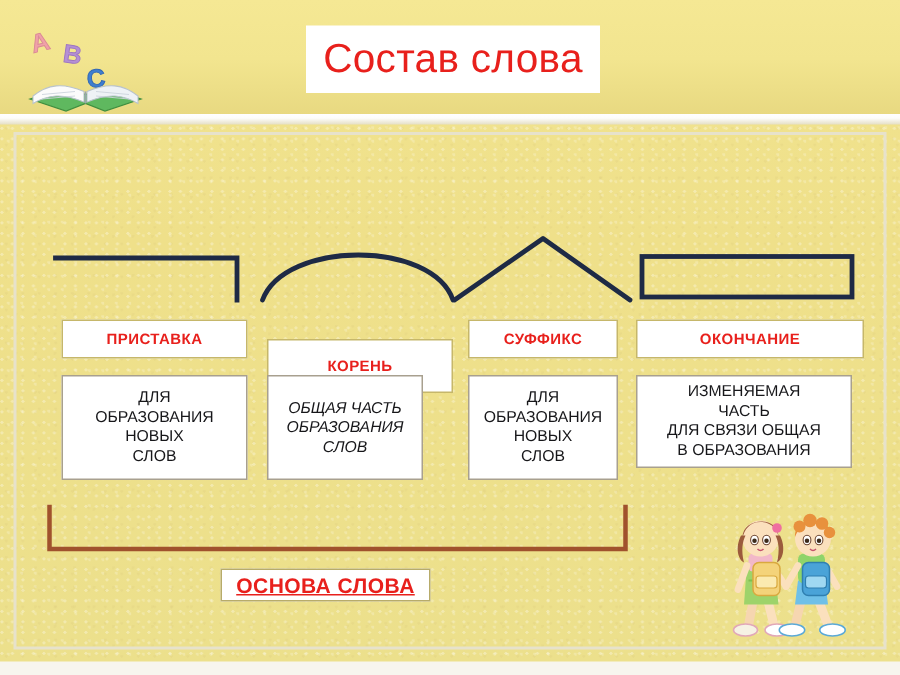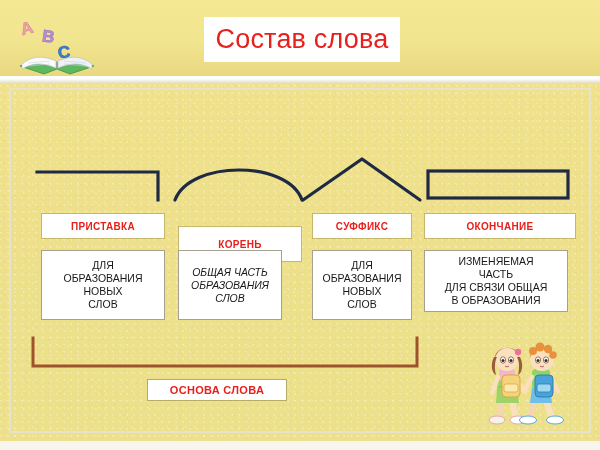--- a/index.html
+++ b/index.html
@@ -173,21 +173,21 @@
     pointer-events: none;
   }
 
   .chip-osnova {
     left: 147px;
     top: 379px;
     width: 140px;
     height: 22px;
     border: 1px solid #b7ab6a;
   }
-  .chip-osnova .chip-text { font-size: 11px; }
+  .chip-osnova .chip-text { font-size: 14px; text-decoration: underline; }
 
   
   .kids {
     position: absolute;
     left: 472px;
     top: 335px;
     width: 106px;
     height: 98px;
     z-index: 20;
   }

